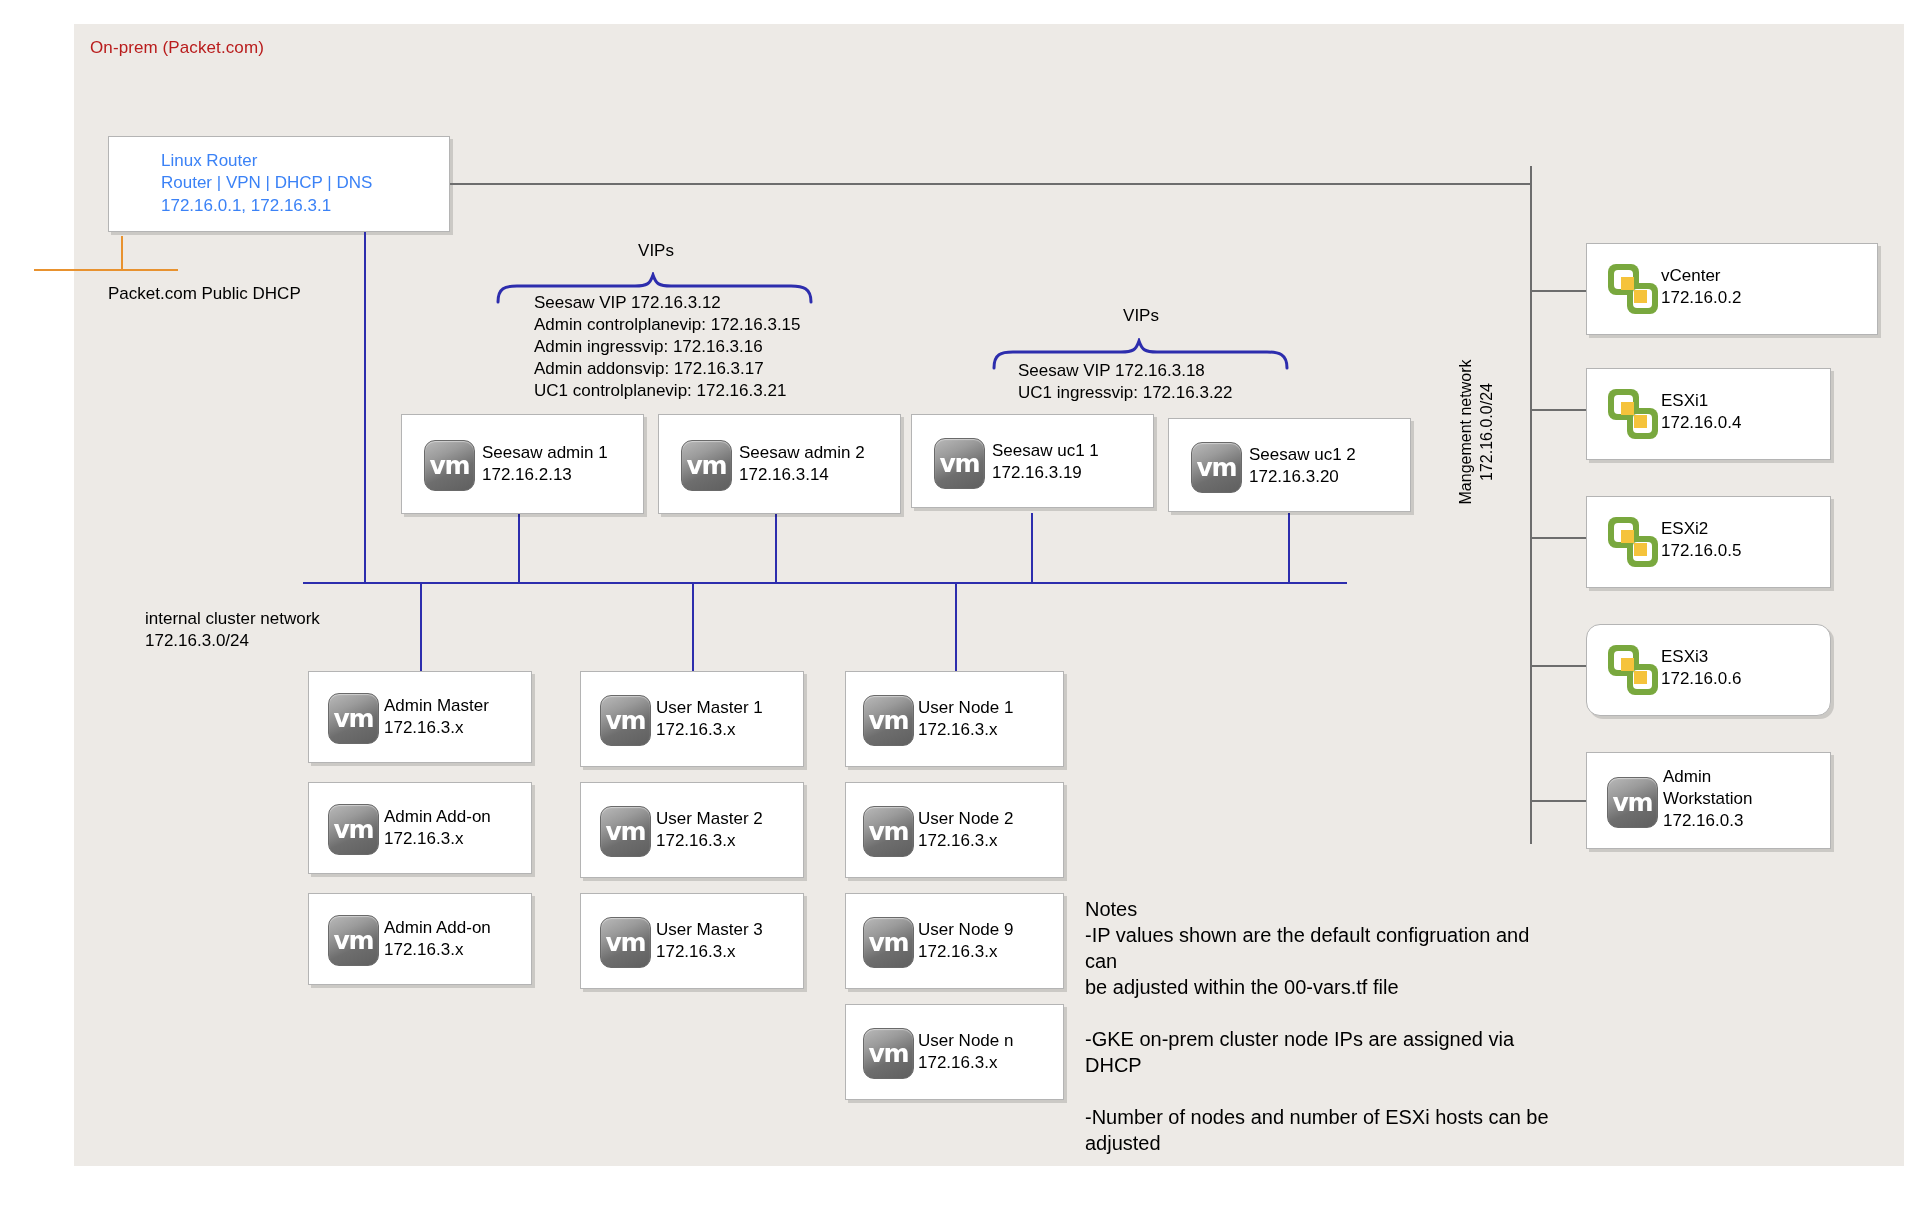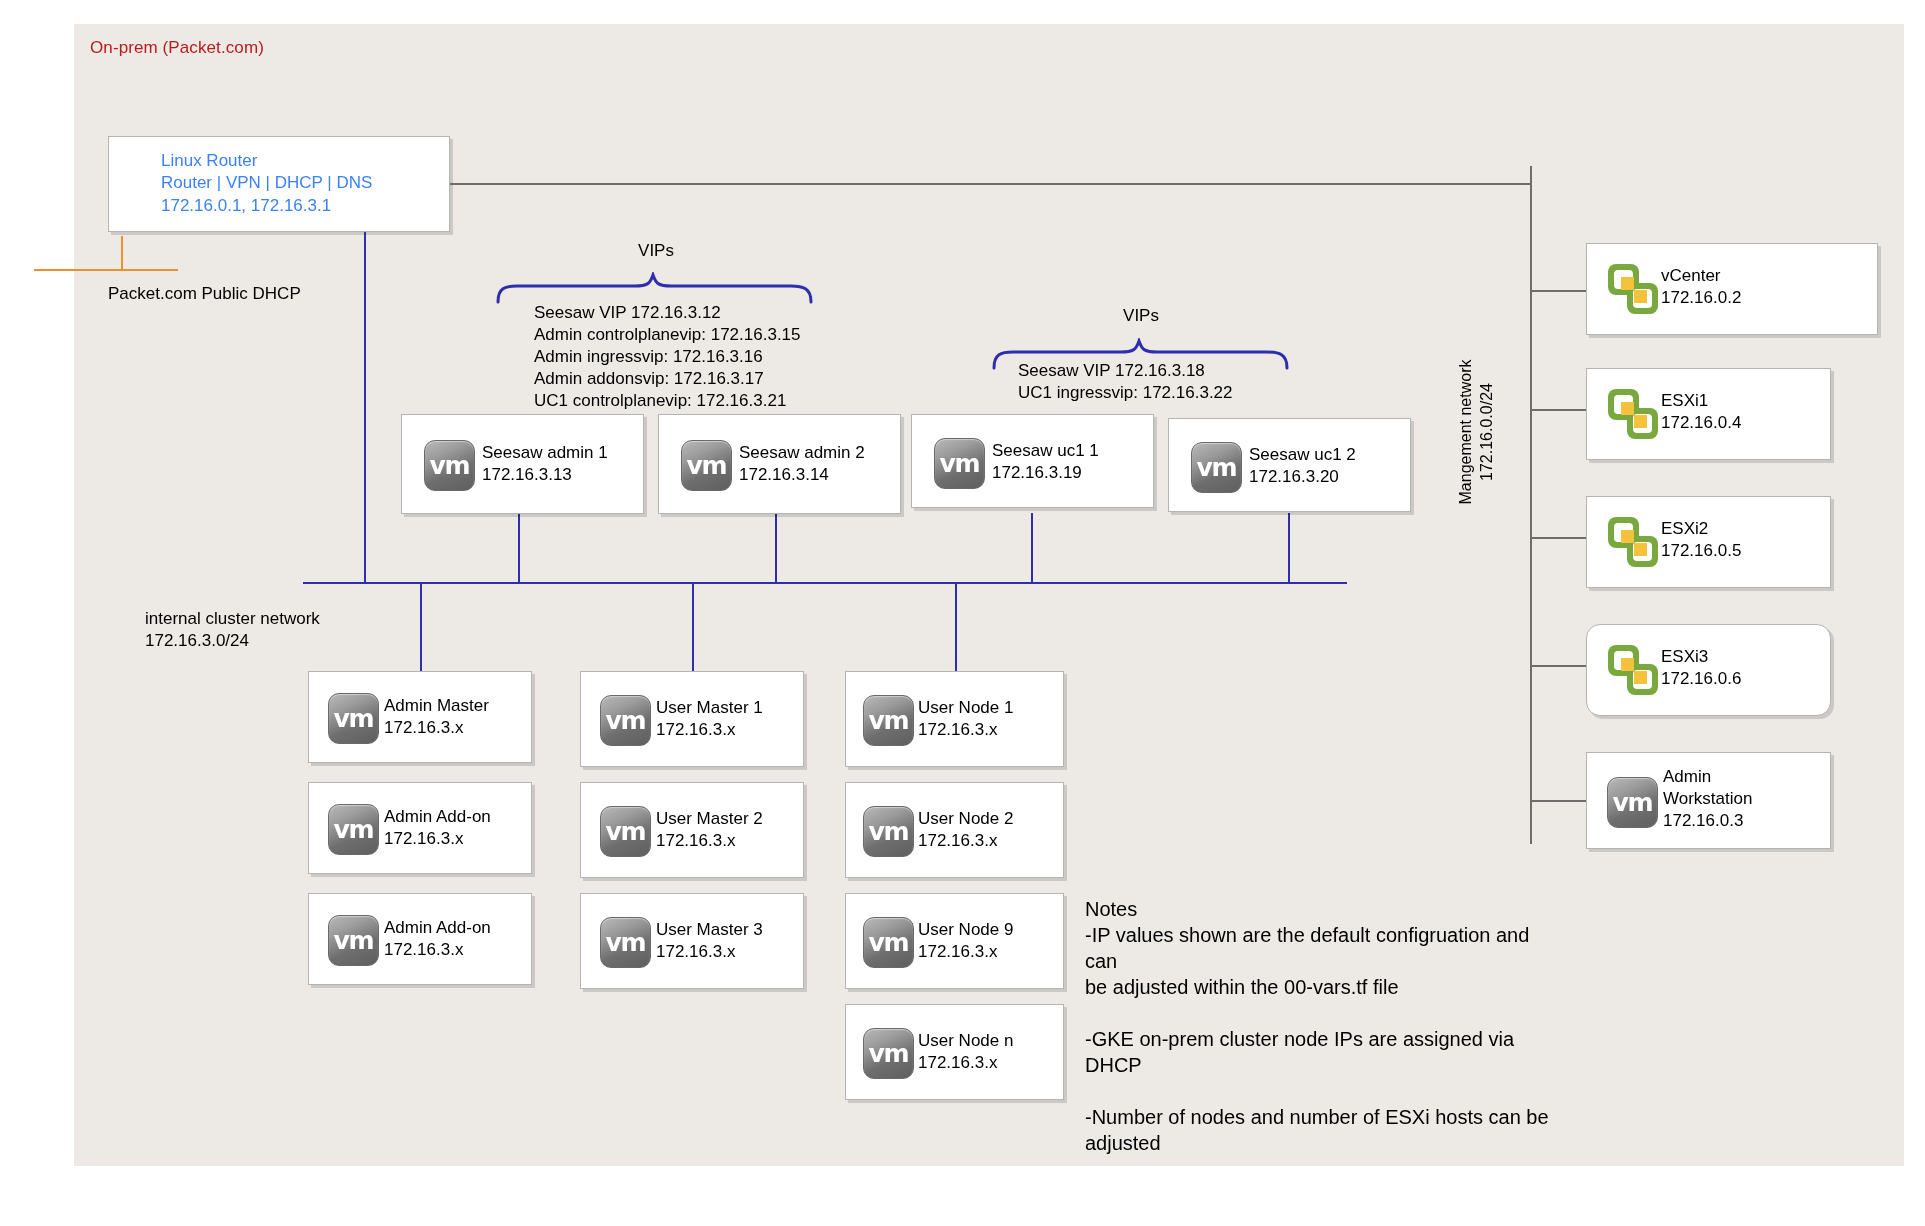--- a/index.html
+++ b/index.html
@@ -124,41 +124,41 @@
   <div class="ln ln-v" style="left:420px;top:582px;height:89px;"></div>
   <div class="ln ln-v" style="left:692px;top:582px;height:89px;"></div>
   <div class="ln ln-v" style="left:955px;top:582px;height:89px;"></div>
 
   <div class="brace" style="left:495px;top:272px;">
     <svg width="320" height="32" viewBox="0 0 320 32">
       <path d="M3 30 C3 16 10 14 22 14 L140 14 C152 14 155 12 158 3 C161 12 164 14 176 14 L296 14 C308 14 316 16 316 30" fill="none" stroke="#2d2dad" stroke-width="3" stroke-linecap="round"></path>
     </svg>
   </div>
   <div class="lbl lbl-center" style="left:593px;top:240px;width:126px;">VIPs</div>
-  <div class="lbl" style="left:534px;top:302px;">Seesaw VIP 172.16.3.12
+  <div class="lbl" style="left:534px;top:292px;">Seesaw VIP 172.16.3.12
 Admin controlplanevip: 172.16.3.15
 Admin ingressvip: 172.16.3.16
 Admin addonsvip: 172.16.3.17
 UC1 controlplanevip: 172.16.3.21</div>
 
   <div class="brace" style="left:991px;top:338px;">
     <svg width="300" height="32" viewBox="0 0 300 32">
       <path d="M3 30 C3 16 10 14 22 14 L130 14 C142 14 145 12 148 3 C151 12 154 14 166 14 L276 14 C288 14 296 16 296 30" fill="none" stroke="#2d2dad" stroke-width="3" stroke-linecap="round"></path>
     </svg>
   </div>
   <div class="lbl lbl-center" style="left:1078px;top:305px;width:126px;">VIPs</div>
   <div class="lbl" style="left:1018px;top:360px;">Seesaw VIP 172.16.3.18
 UC1 ingressvip: 172.16.3.22</div>
 
   <div class="box" style="left:401px;top:414px;width:243px;height:100px;">
     <div class="vm-icon" style="left:22px;top:25px;">
       <span class="glyph">vm</span>
     </div>
     <div class="box-text" style="left:80px;top:27px;">Seesaw admin 1
-172.16.3.13</div>
+172.16.2.13</div>
   </div>
 
   <div class="box" style="left:658px;top:414px;width:243px;height:100px;">
     <div class="vm-icon" style="left:22px;top:25px;">
       <span class="glyph">vm</span>
     </div>
     <div class="box-text" style="left:80px;top:27px;">Seesaw admin 2
 172.16.3.14</div>
   </div>
 

